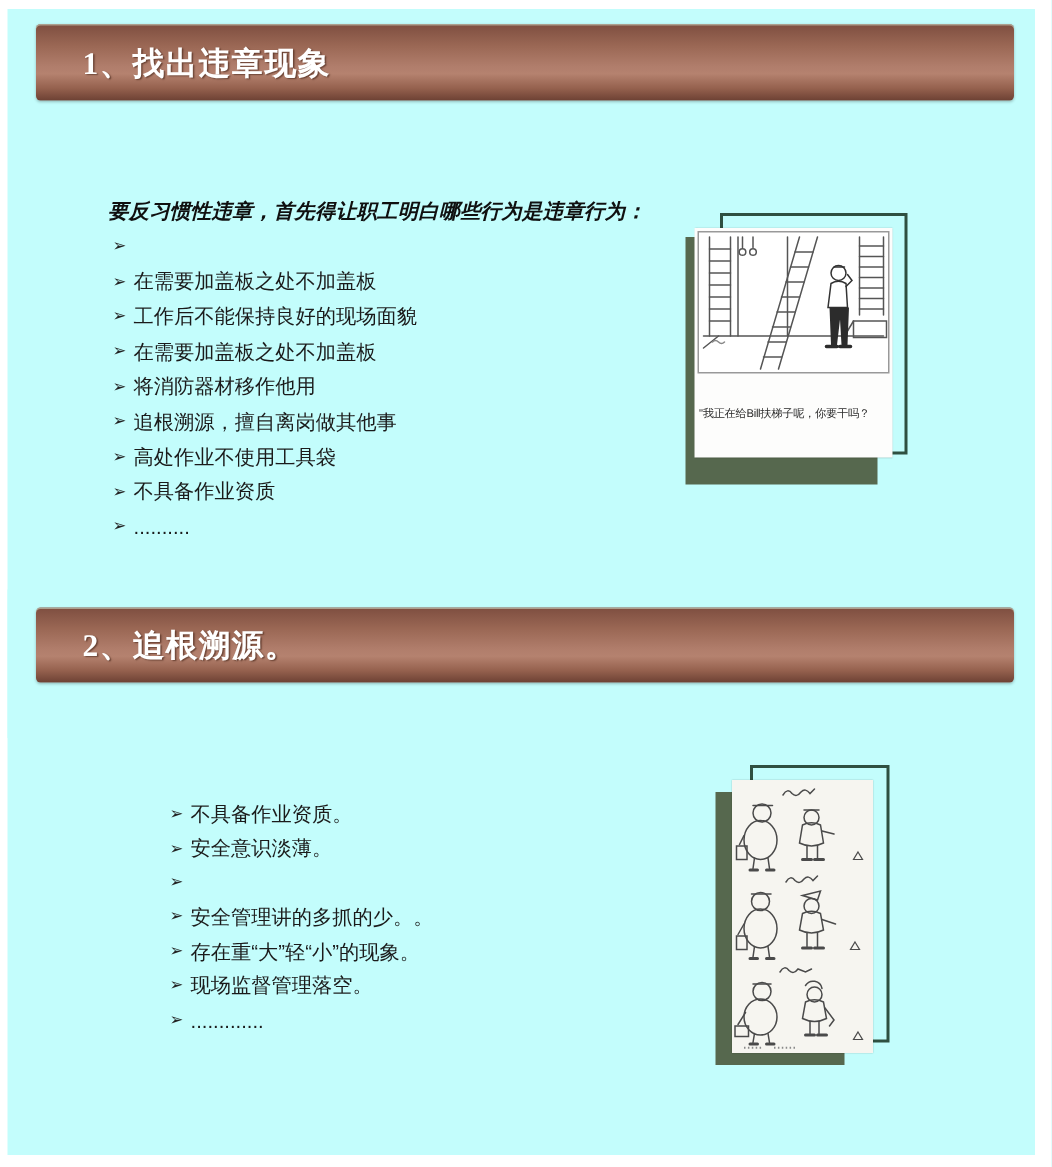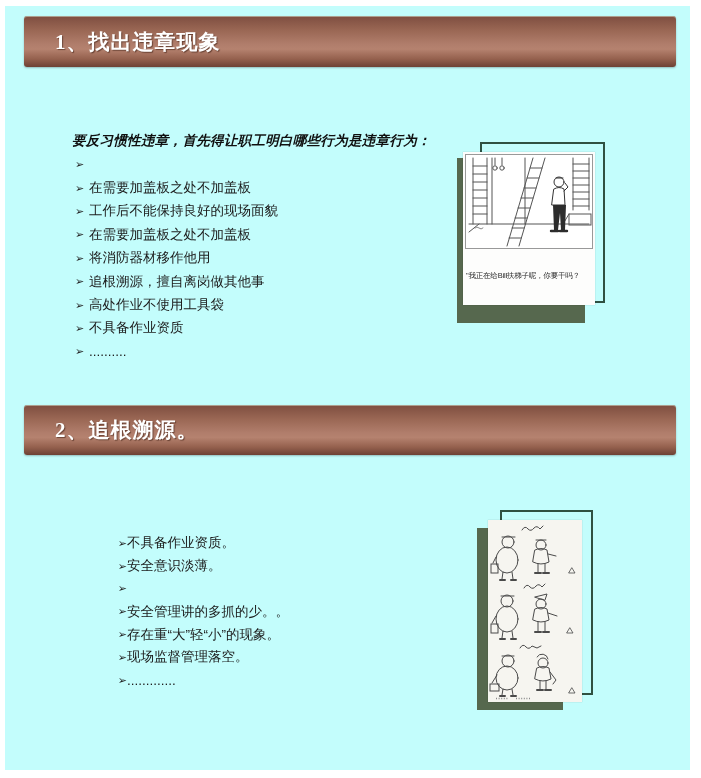--- a/index.html
+++ b/index.html
@@ -2,21 +2,21 @@
 <html><head>
 <meta charset="utf-8">
 <style>
   html,body{margin:0;padding:0;}
   body{
     width:701px;height:778px;position:relative;background:#ffffff;
     font-family:"Liberation Sans",sans-serif;overflow:hidden;
   }
   .slide{position:absolute;left:5px;width:685px;background:#c3fdfc;}
   #slide1{top:6px;height:486px;}
-  #slide2{top:393px;height:377px;text-align:right;}
+  #slide2{top:393px;height:377px;}
 
   .banner{
     position:absolute;left:19px;width:652px;border-radius:3px;
     background:linear-gradient(180deg,#7e4e40 0%,#9a6754 28%,#b07d6b 55%,#b5826f 65%,#95614e 84%,#6d4134 100%);
     box-shadow:inset 0 1px 0 rgba(210,225,205,.55), 0 1px 2px rgba(0,0,0,.25);
     display:flex;align-items:center;
   }
   #slide1 .banner{top:10px;height:51px;}
   #slide2 .banner{top:12px;height:50px;}
   .banner-title{

